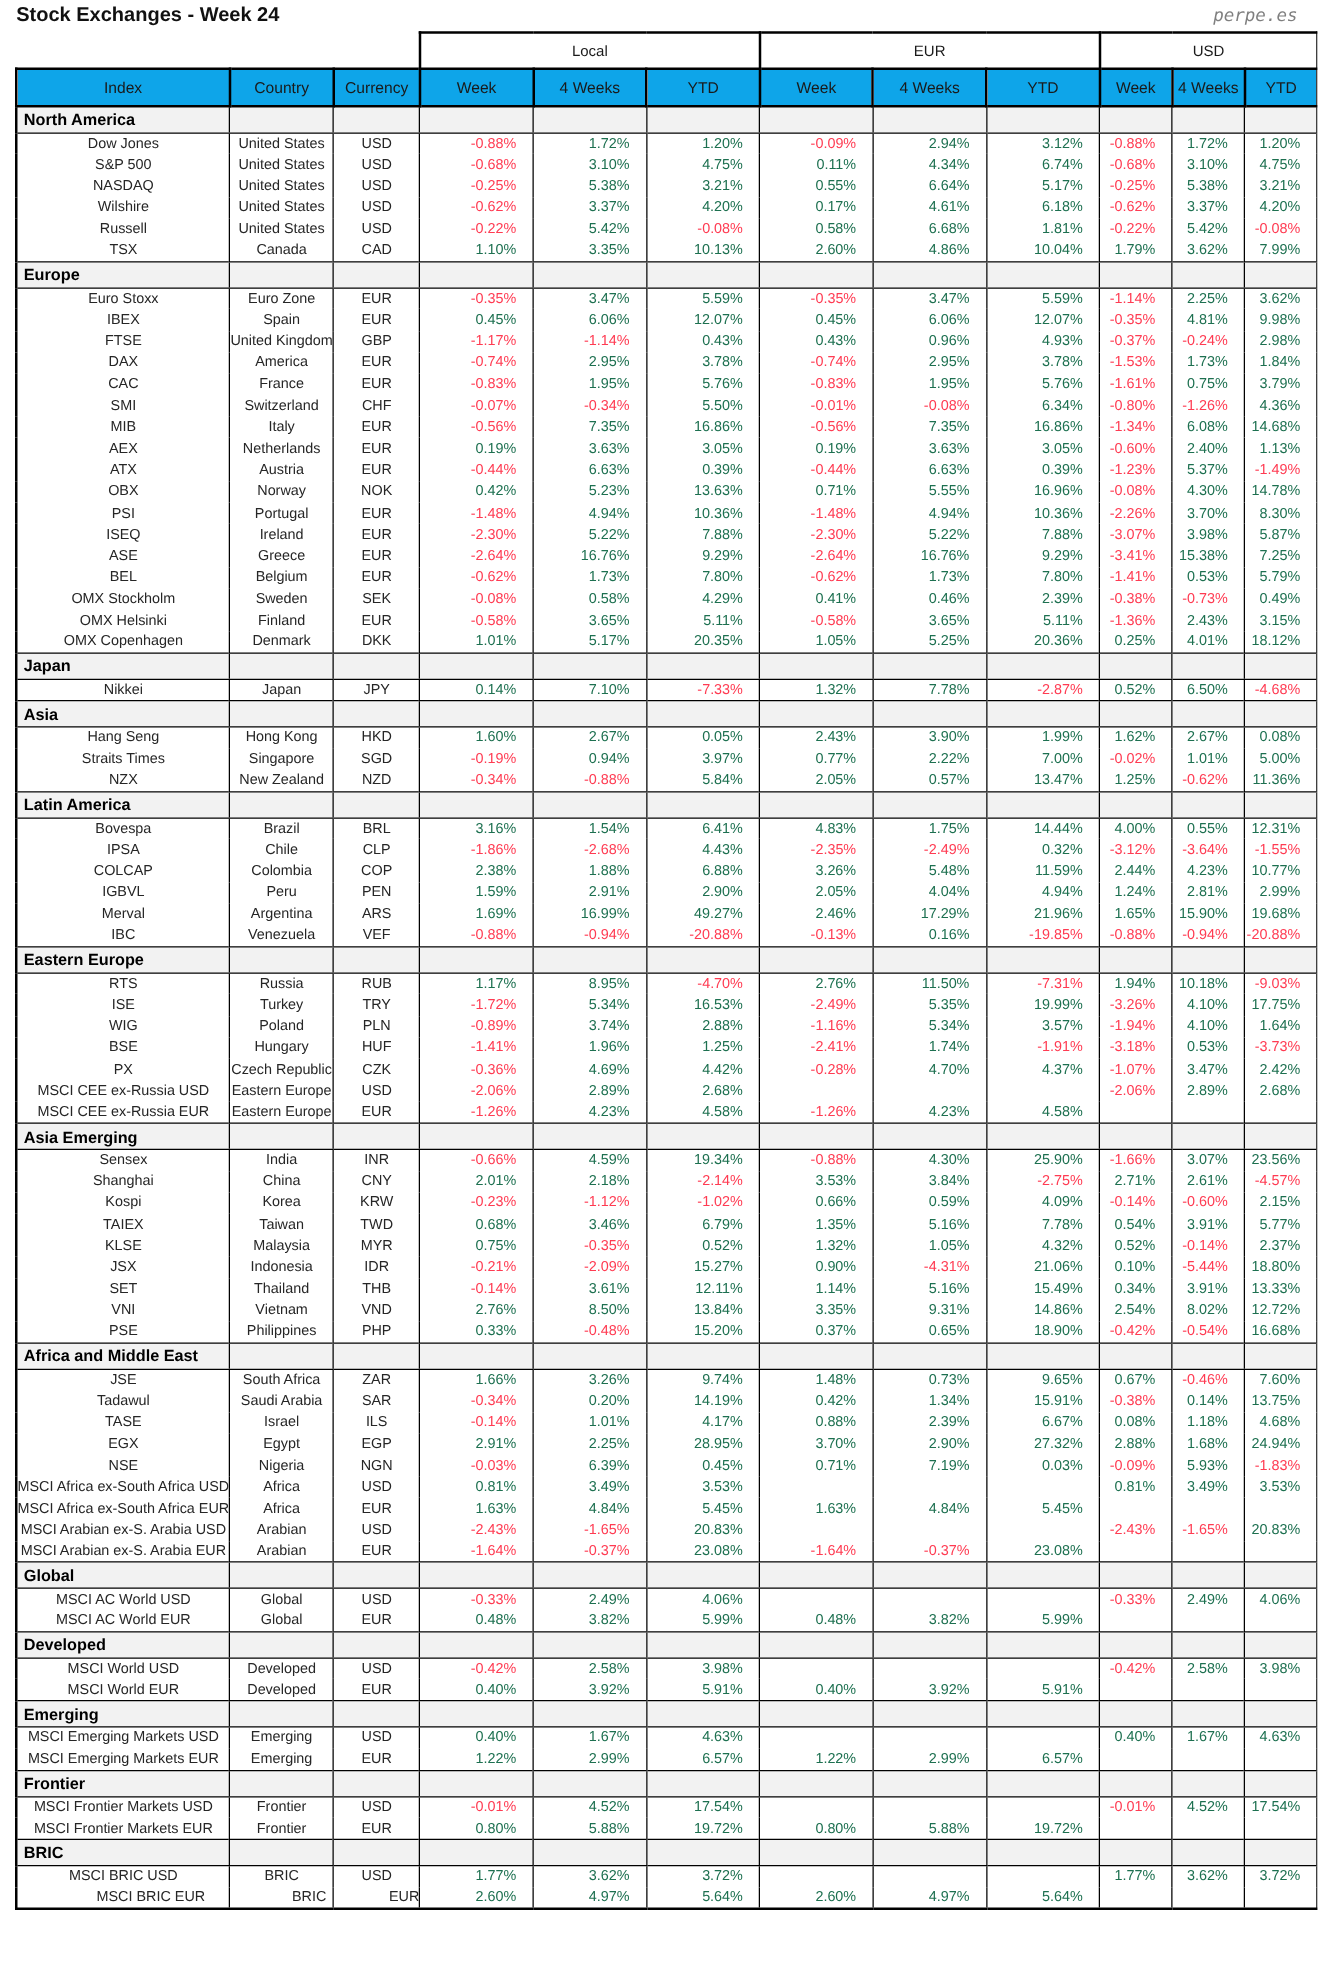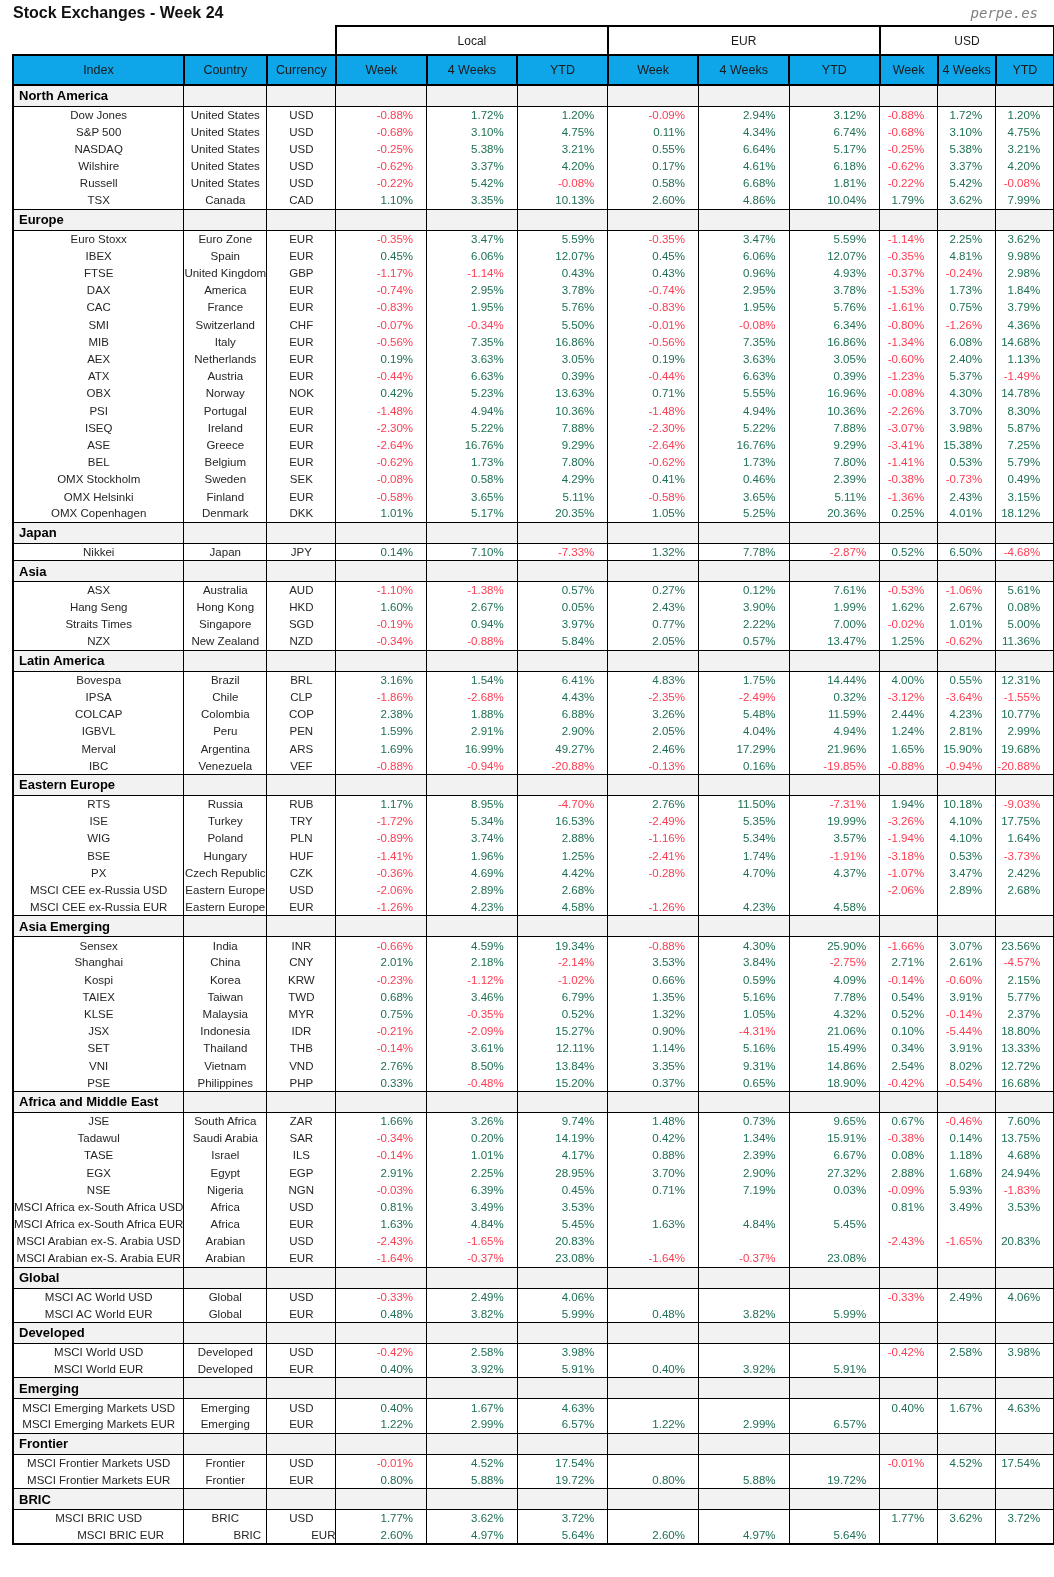--- a/index.html
+++ b/index.html
@@ -512,34 +512,20 @@
           <td class="v"></td>
           <td class="v"></td>
           <td class="v"></td>
           <td class="v"></td>
           <td class="v"></td>
           <td class="v"></td>
           <td class="v"></td>
           <td class="v cl-last"></td>
         </tr>
         <tr class="data-row">
-          <td class="cl-first idx">ASX</td>
-          <td class="v ctry">Australia</td>
-          <td class="v curr">AUD</td>
-          <td class="v num neg">-1.10%</td>
-          <td class="v num neg">-1.38%</td>
-          <td class="v num pos">0.57%</td>
-          <td class="v num pos">0.27%</td>
-          <td class="v num pos">0.12%</td>
-          <td class="v num pos">7.61%</td>
-          <td class="v num neg">-0.53%</td>
-          <td class="v num neg">-1.06%</td>
-          <td class="v cl-last num pos">5.61%</td>
-        </tr>
-        <tr class="data-row">
           <td class="cl-first idx">Hang Seng</td>
           <td class="v ctry">Hong Kong</td>
           <td class="v curr">HKD</td>
           <td class="v num pos">1.60%</td>
           <td class="v num pos">2.67%</td>
           <td class="v num pos">0.05%</td>
           <td class="v num pos">2.43%</td>
           <td class="v num pos">3.90%</td>
           <td class="v num pos">1.99%</td>
           <td class="v num pos">1.62%</td>

